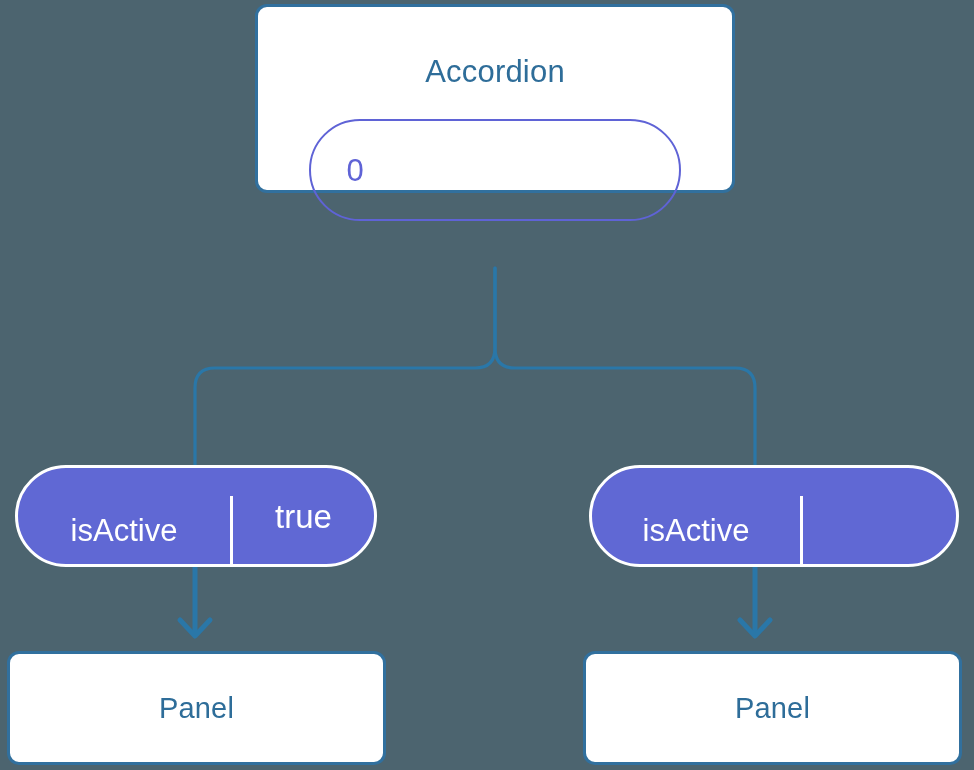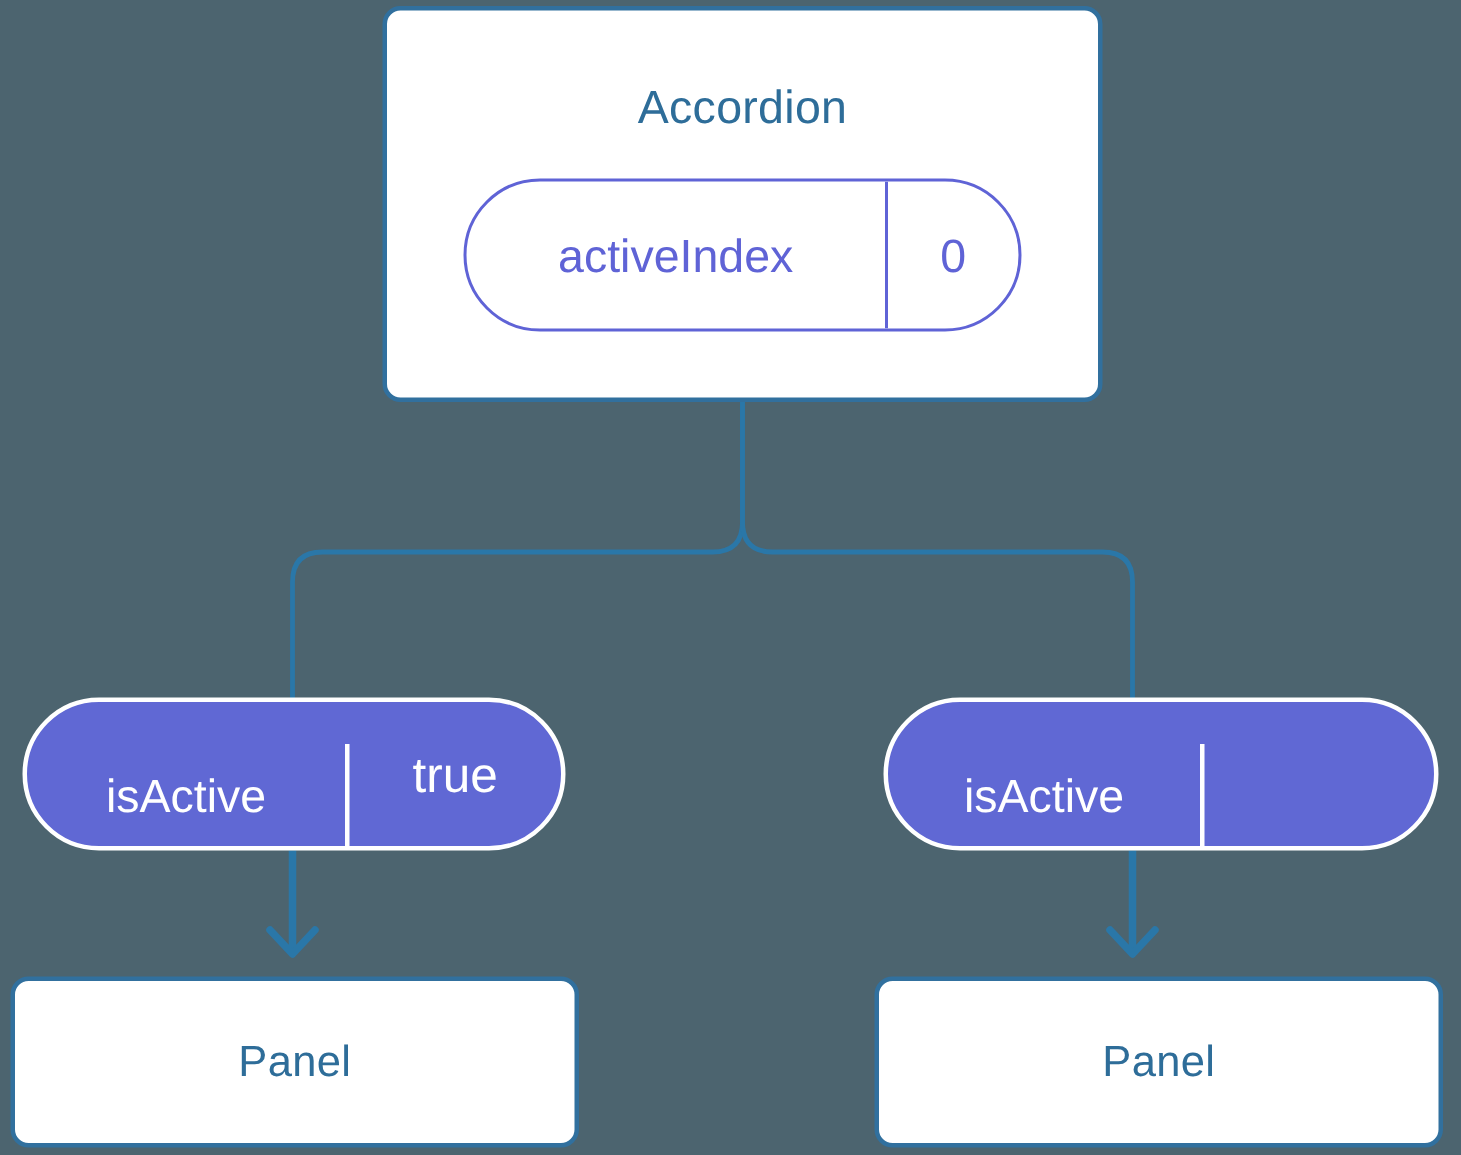--- a/index.html
+++ b/index.html
@@ -48,21 +48,21 @@
     font-weight: 400;
     letter-spacing: 0.2px;
     line-height: 1;
     white-space: nowrap;
   }
 
   #accordion-card {
     left: 255px;
     top: 4px;
     width: 480px;
-    height: 264px;
+    height: 189px;
     justify-content: flex-start;
     padding-top: 49px;
   }
 
   .panel-card {
     height: 114px;
     justify-content: center;
     padding-top: 0;
   }
   #panel-card-left {
@@ -183,21 +183,20 @@
       <line x1="755" y1="567" x2="755" y2="636" stroke="#2a77a8" stroke-width="5" stroke-linecap="butt"></line>
       <polyline points="740,620 755,636 770,620" stroke="#2a77a8" stroke-width="5" fill="none" stroke-linecap="round" stroke-linejoin="round"></polyline>
     </g>
   </svg>
 
   <div class="card" id="accordion-card">
     <span class="card-title">Accordion</span>
   </div>
 
   <div class="pill pill-outline" id="accordion-state-pill">
-    <span class="pill-key">activeIndex</span>
     <span class="pill-val">0</span>
   </div>
 
   <div class="pill pill-filled" id="isactive-pill-left">
     <span class="pill-key">isActive</span>
     <span class="pill-val">true</span>
   </div>
 
   <div class="pill pill-filled" id="isactive-pill-right">
     <span class="pill-key">isActive</span>

